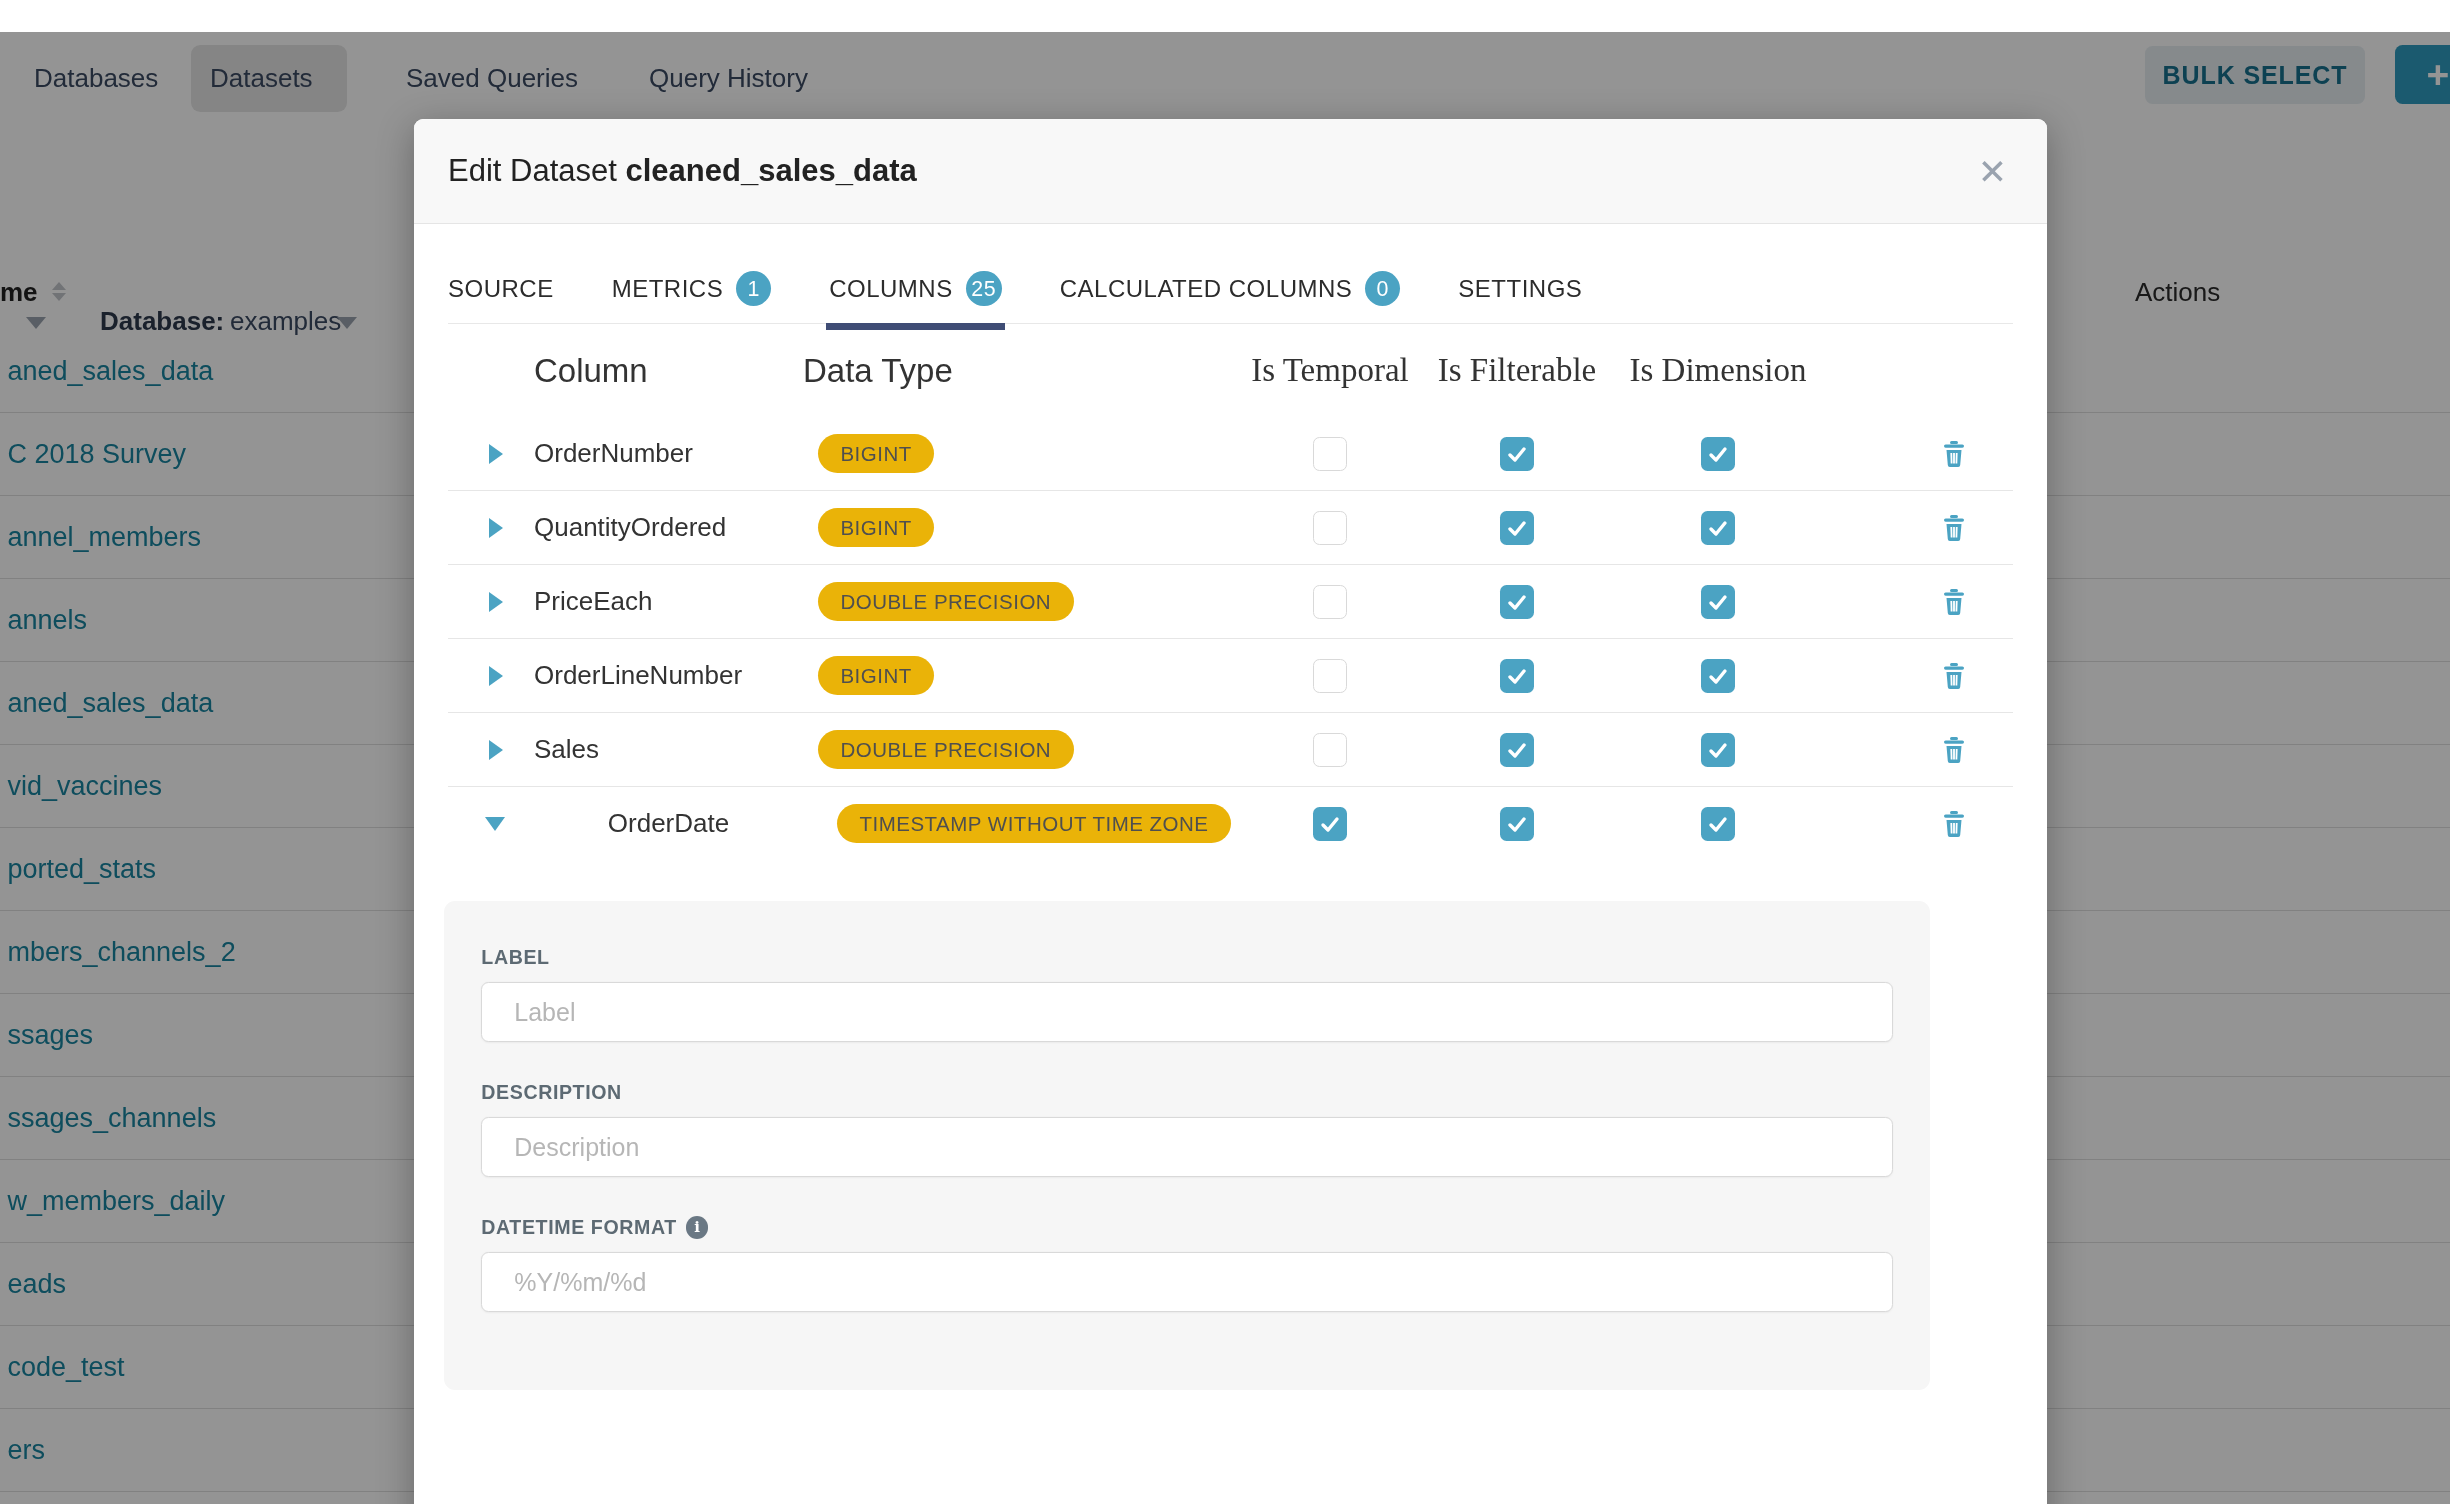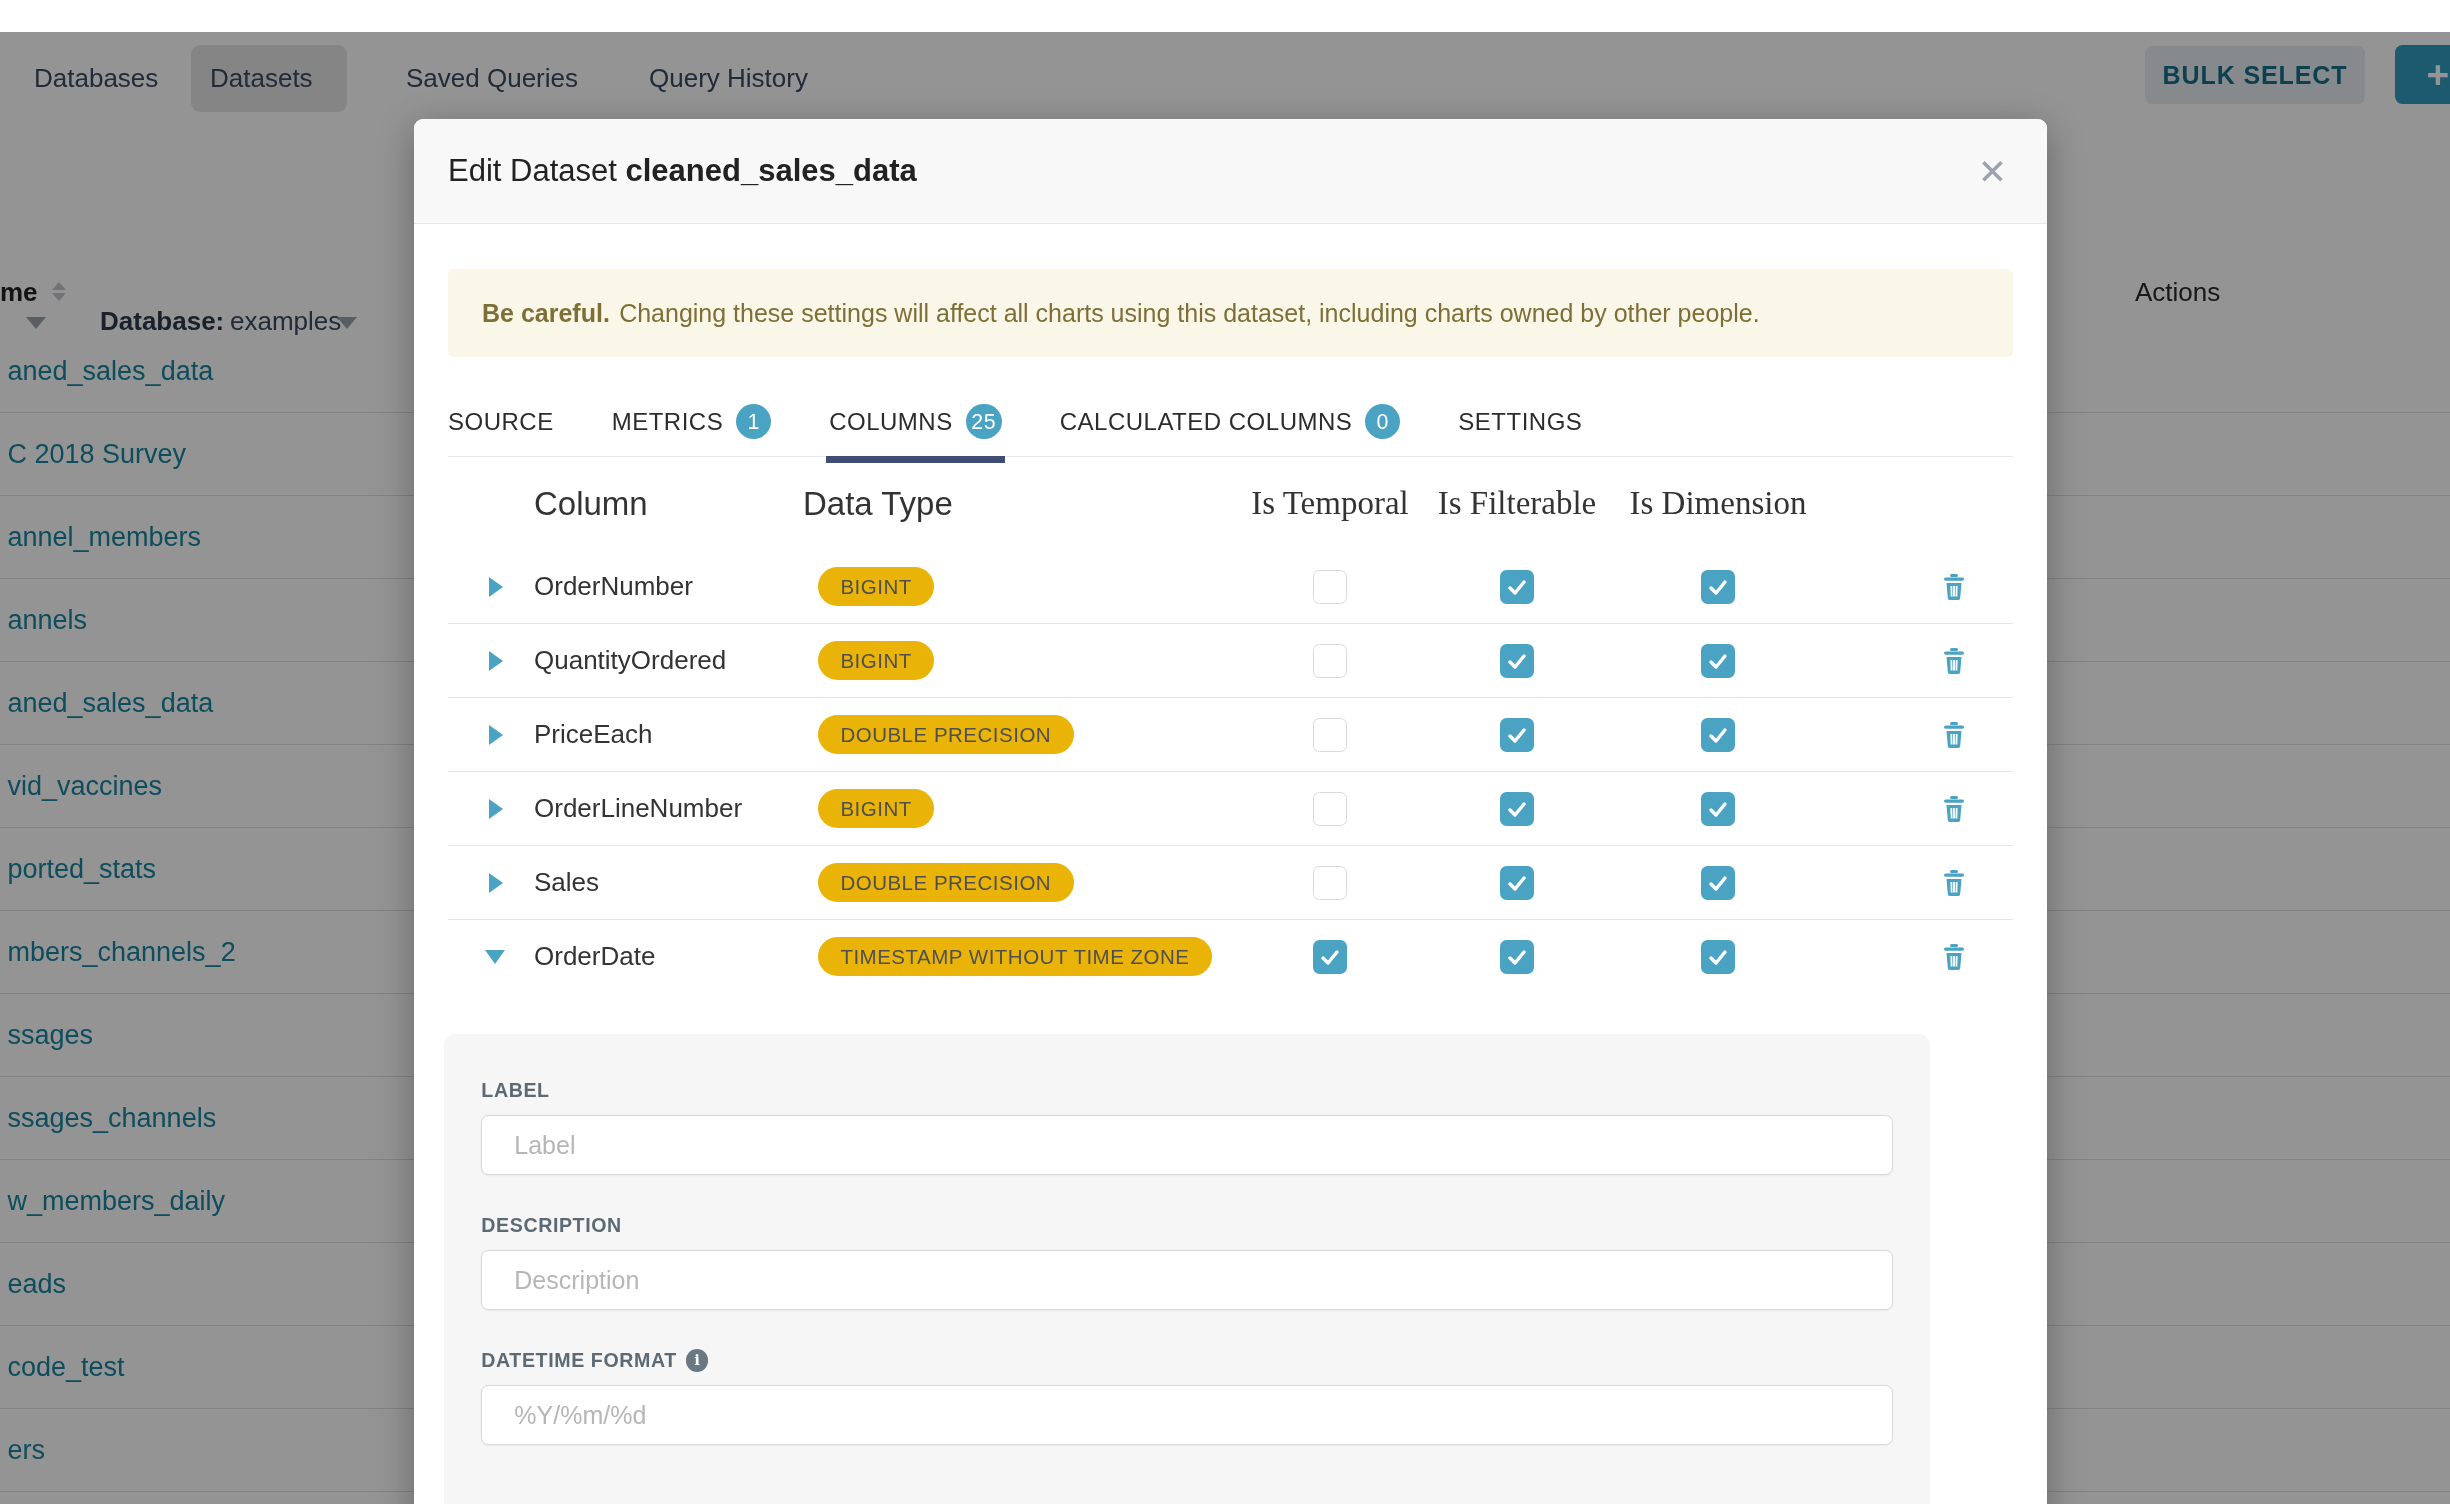--- a/index.html
+++ b/index.html
@@ -45,21 +45,21 @@
   .tabs{margin-top:47px; display:flex; gap:58px; padding-bottom:17px; border-bottom:1.9px solid #e8e8e8;}
   .tab{display:flex; align-items:center; gap:13px; font-size:24px; letter-spacing:0.5px; color:#2c2c2c; line-height:34px; position:relative; cursor:pointer;}
   .tab .badge{min-width:35px; height:35px; padding:0 5.6px; box-sizing:border-box; border-radius:17.7px; background:var(--accent); color:#fff; font-size:21.4px; display:flex; align-items:center; justify-content:center;}
   .tab.active::after{content:''; position:absolute; left:-3.7px; right:-3.7px; bottom:-24px; height:7.5px; background:var(--underline);}
   
   .col-grid{display:grid; grid-template-columns:60px 295px 447px 160px 214px 188px 1fr; align-items:center;}
   .col-header{height:93px; font-size:33px; font-weight:500; color:#333;}
   .col-header .h-name{padding-left:26px;}
   .col-header .h-center{text-align:center;font-family:Liberation Serif, serif;}
   .col-row{height:73px; border-bottom:0.9px solid #e6e6e6;}
-  .col-row:last-child{border-bottom:none;}
+  .col-row:last-child{border-bottom:none;text-align:center;}
   .caret{width:0; height:0; border-top:10.3px solid transparent; border-bottom:10.3px solid transparent; border-left:14px solid var(--accent); margin-left:41px; cursor:pointer;}
   .caret.down{border-left:10.3px solid transparent; border-right:10.3px solid transparent; border-top:14px solid var(--accent); border-bottom:none; margin-left:37px;}
   .col-name{font-size:26px; color:#333; padding-left:26px;}
   .pill{display:inline-block; margin-left:15px; height:39px; line-height:39px; padding:0 22.4px; background:#eab308; border-radius:19.6px; font-size:20.5px; letter-spacing:0.5px; color:#4f4f4f; justify-self:start;}
   .cb-cell{display:flex; justify-content:center;}
   .checkbox{width:34px; height:34px; border-radius:6.5px; box-sizing:border-box; background:#fff; border:1.9px solid #d9d9d9; cursor:pointer; display:flex; align-items:center; justify-content:center;}
   .checkbox.checked{background:var(--accent); border:none;}
   .trash-cell{display:flex; justify-content:flex-end; padding-right:47px;}
   .trash-btn{background:none;border:none;padding:0;cursor:pointer;line-height:0;}
   
@@ -154,24 +154,20 @@
   <div class="modal">
     <div class="modal-header">
       <div class="modal-title">
         <span>Edit Dataset</span>
         <b>cleaned_sales_data</b>
       </div>
       <button class="close-btn">✕</button>
     </div>
 
     <div class="modal-body">
-      <div class="warning-banner">
-        <b>Be careful.</b>
-        <span>Changing these settings will affect all charts using this dataset, including charts owned by other people.</span>
-      </div>
 
       <div class="tabs">
         <div class="tab">
             <span>SOURCE</span>
           </div>
         <div class="tab">
             <span>METRICS</span>
             <span class="badge">1</span>
           </div>
         <div class="tab active">

